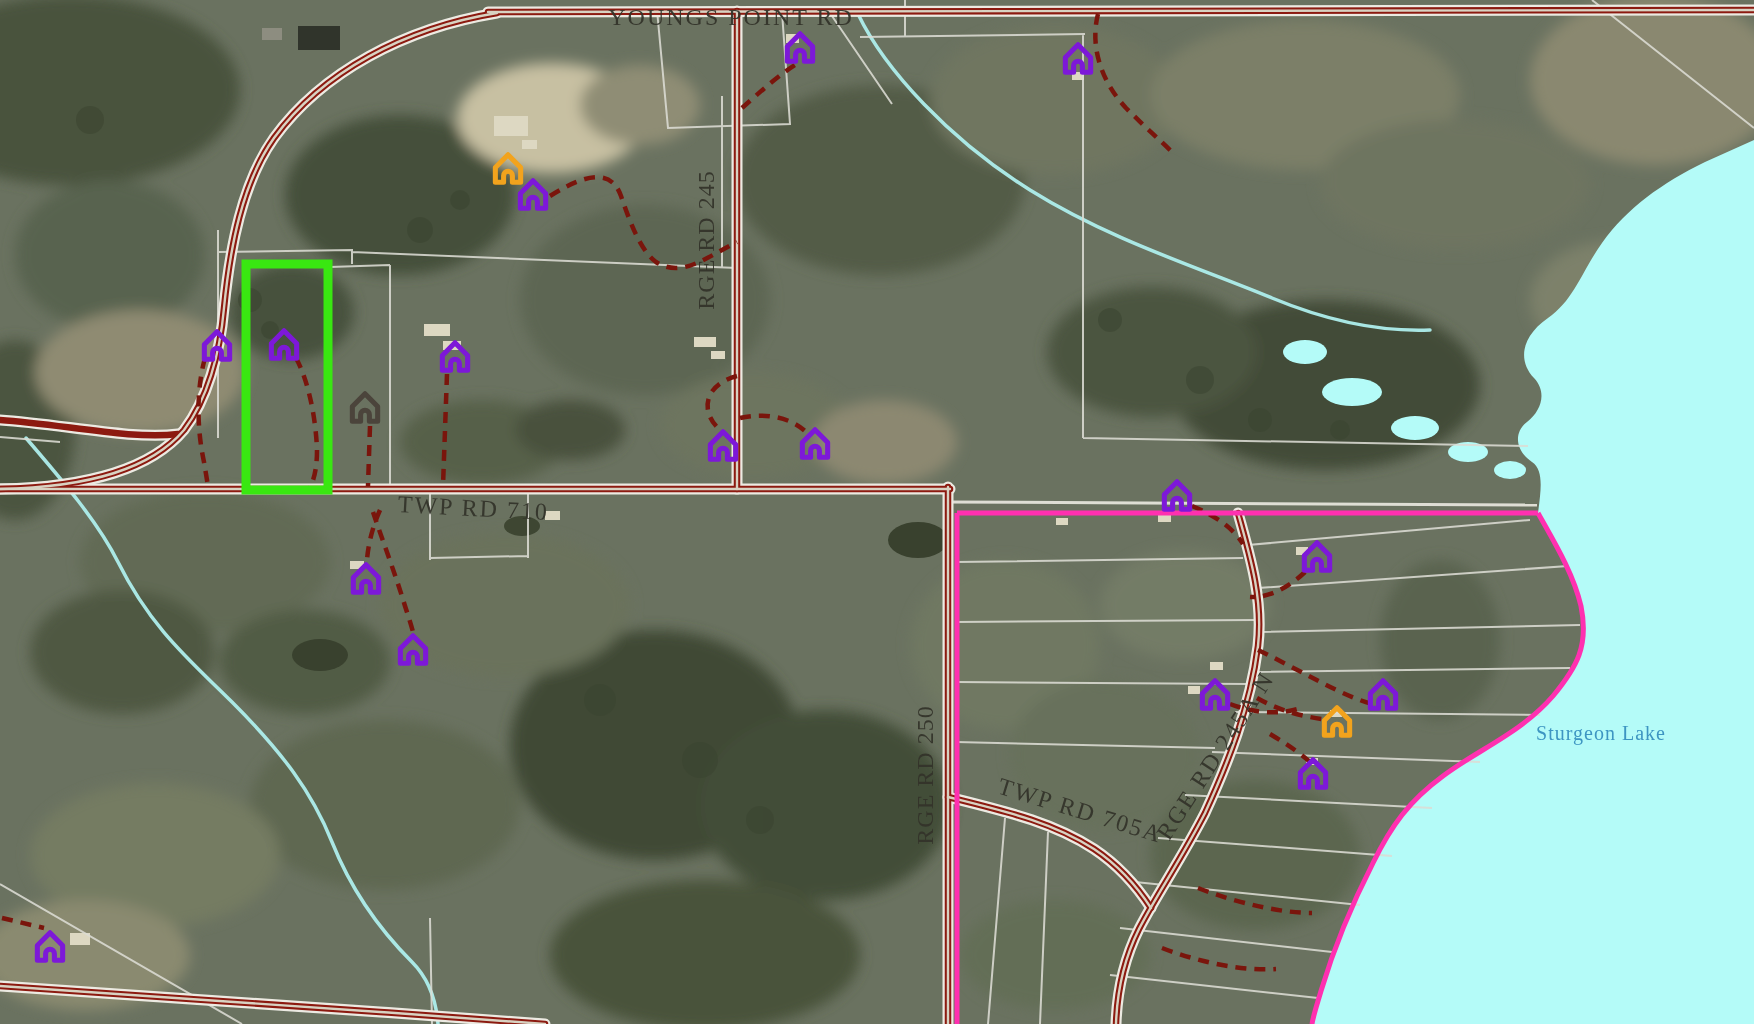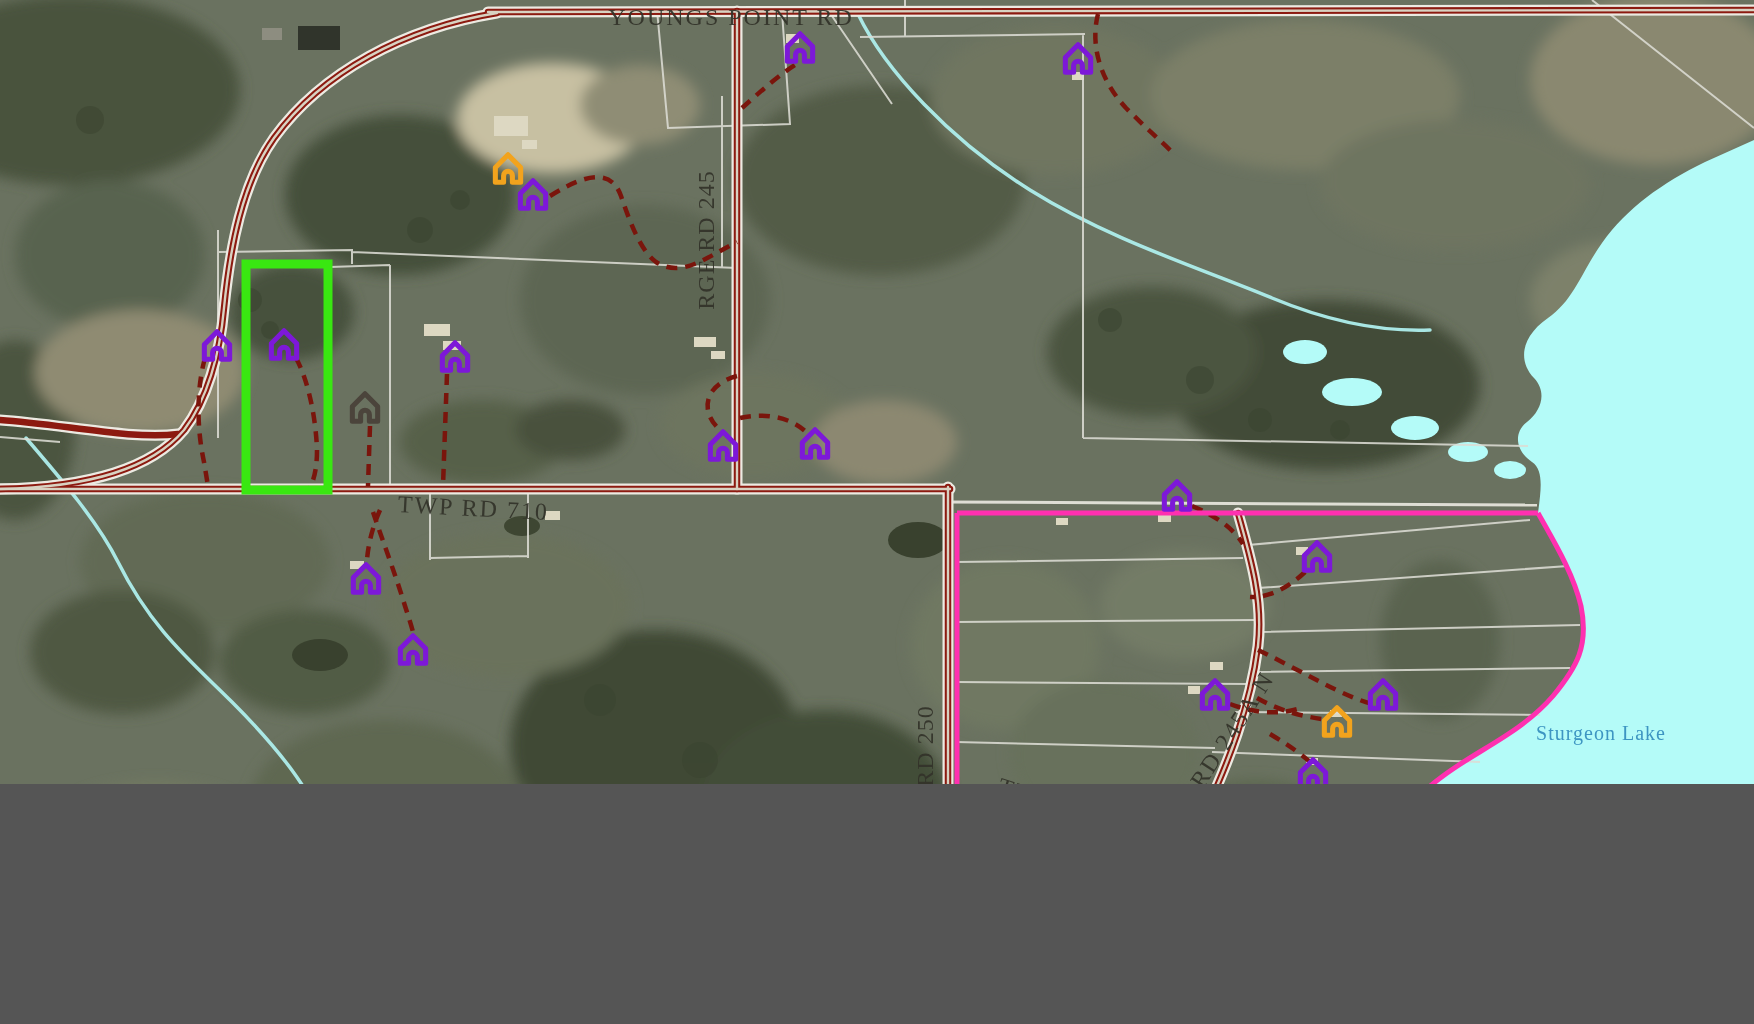--- a/index.html
+++ b/index.html
@@ -1,16 +1,16 @@
 <!DOCTYPE html>
 <html style="--land-base: #6a7260; --road: #8c1a10; --road-center: #d8d2c2; --road-casing: #eceae2; --driveway: #7a150c; --parcel-line: #dcdcd4; --boundary: #ff30b0; --highlight: #39e711; --lake: #b4fbf8; --stream: #aeeeec; --label: #33332a; --water-label: #3d95c2; --marker-purple: #7d18d8; --marker-orange: #f2a31d; --marker-dark: #4b443b;"><head>
 <meta charset="utf-8">
 <style>
   html,body{margin:0;padding:0;background:#555;}
-  .map-viewport{position:relative;width:1754px;height:784px;overflow:hidden;font-family:"Liberation Sans",sans-serif;}
+  .map-viewport{position:relative;width:1754px;height:1024px;overflow:hidden;font-family:"Liberation Sans",sans-serif;}
   svg{display:block;}
   .casing{stroke:var(--road-casing);stroke-width:11;fill:none;stroke-linecap:round;}
   .road{stroke:var(--road);stroke-width:6.5;fill:none;stroke-linecap:round;}
   .roadmid{stroke:var(--road-center);stroke-width:2.4;fill:none;stroke-linecap:round;}
   .parcel{stroke:var(--parcel-line);stroke-width:2;fill:none;opacity:.88;}
   .allowance{stroke:var(--road-casing);stroke-width:3;fill:none;opacity:.9;}
   .drive{stroke:var(--driveway);stroke-width:4.5;fill:none;stroke-dasharray:11 8;stroke-linecap:butt;}
   .pink{stroke:var(--boundary);stroke-width:5;fill:none;}
   .stream{stroke:var(--stream);stroke-width:3.5;fill:none;opacity:.95;stroke-linecap:round;}
   .lake{fill:var(--lake);}

